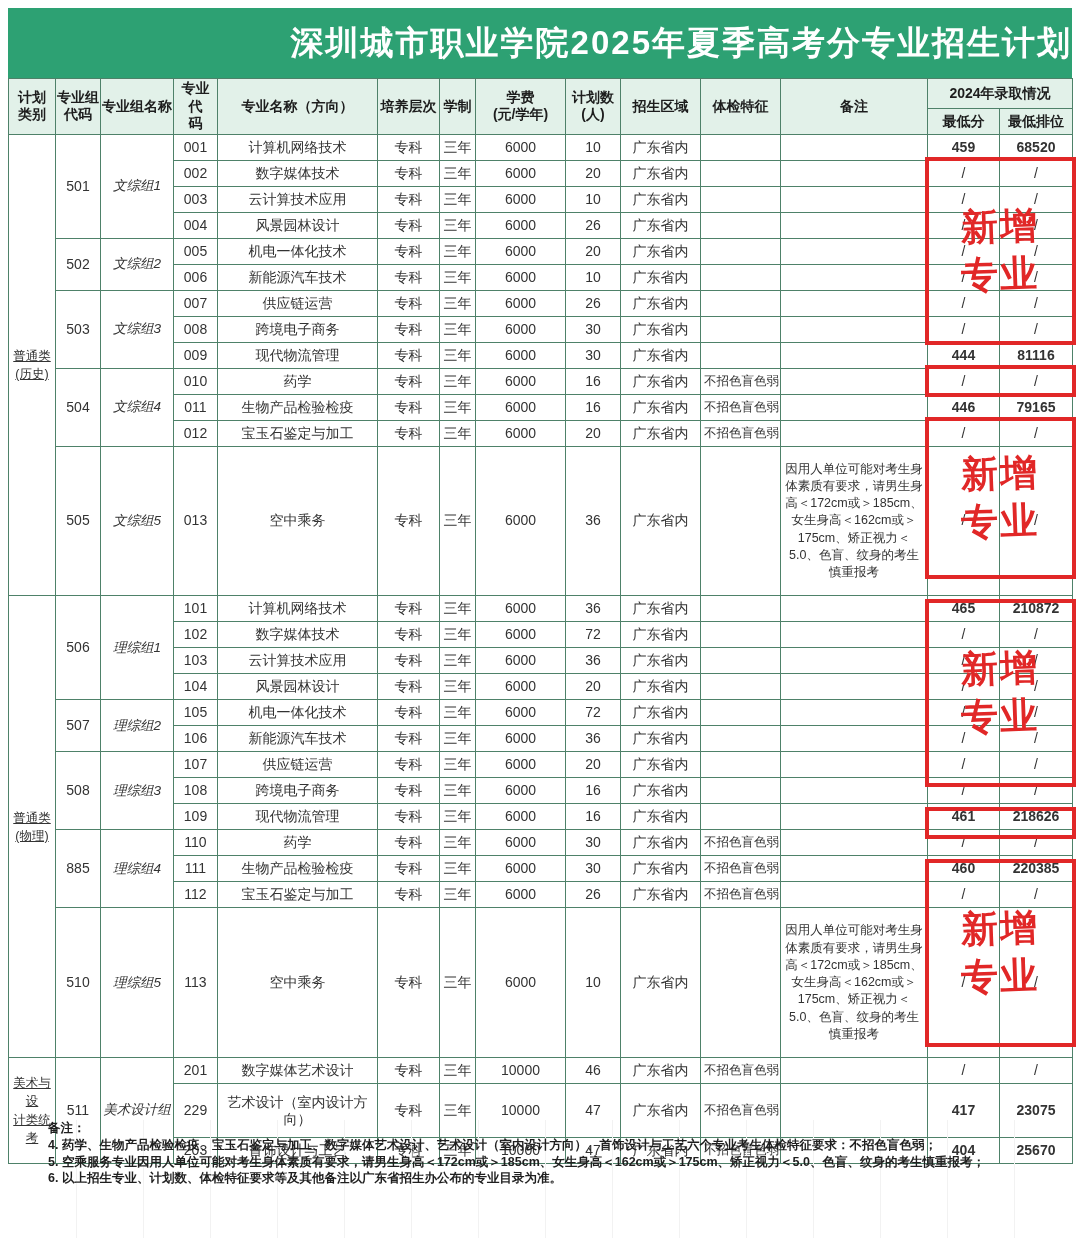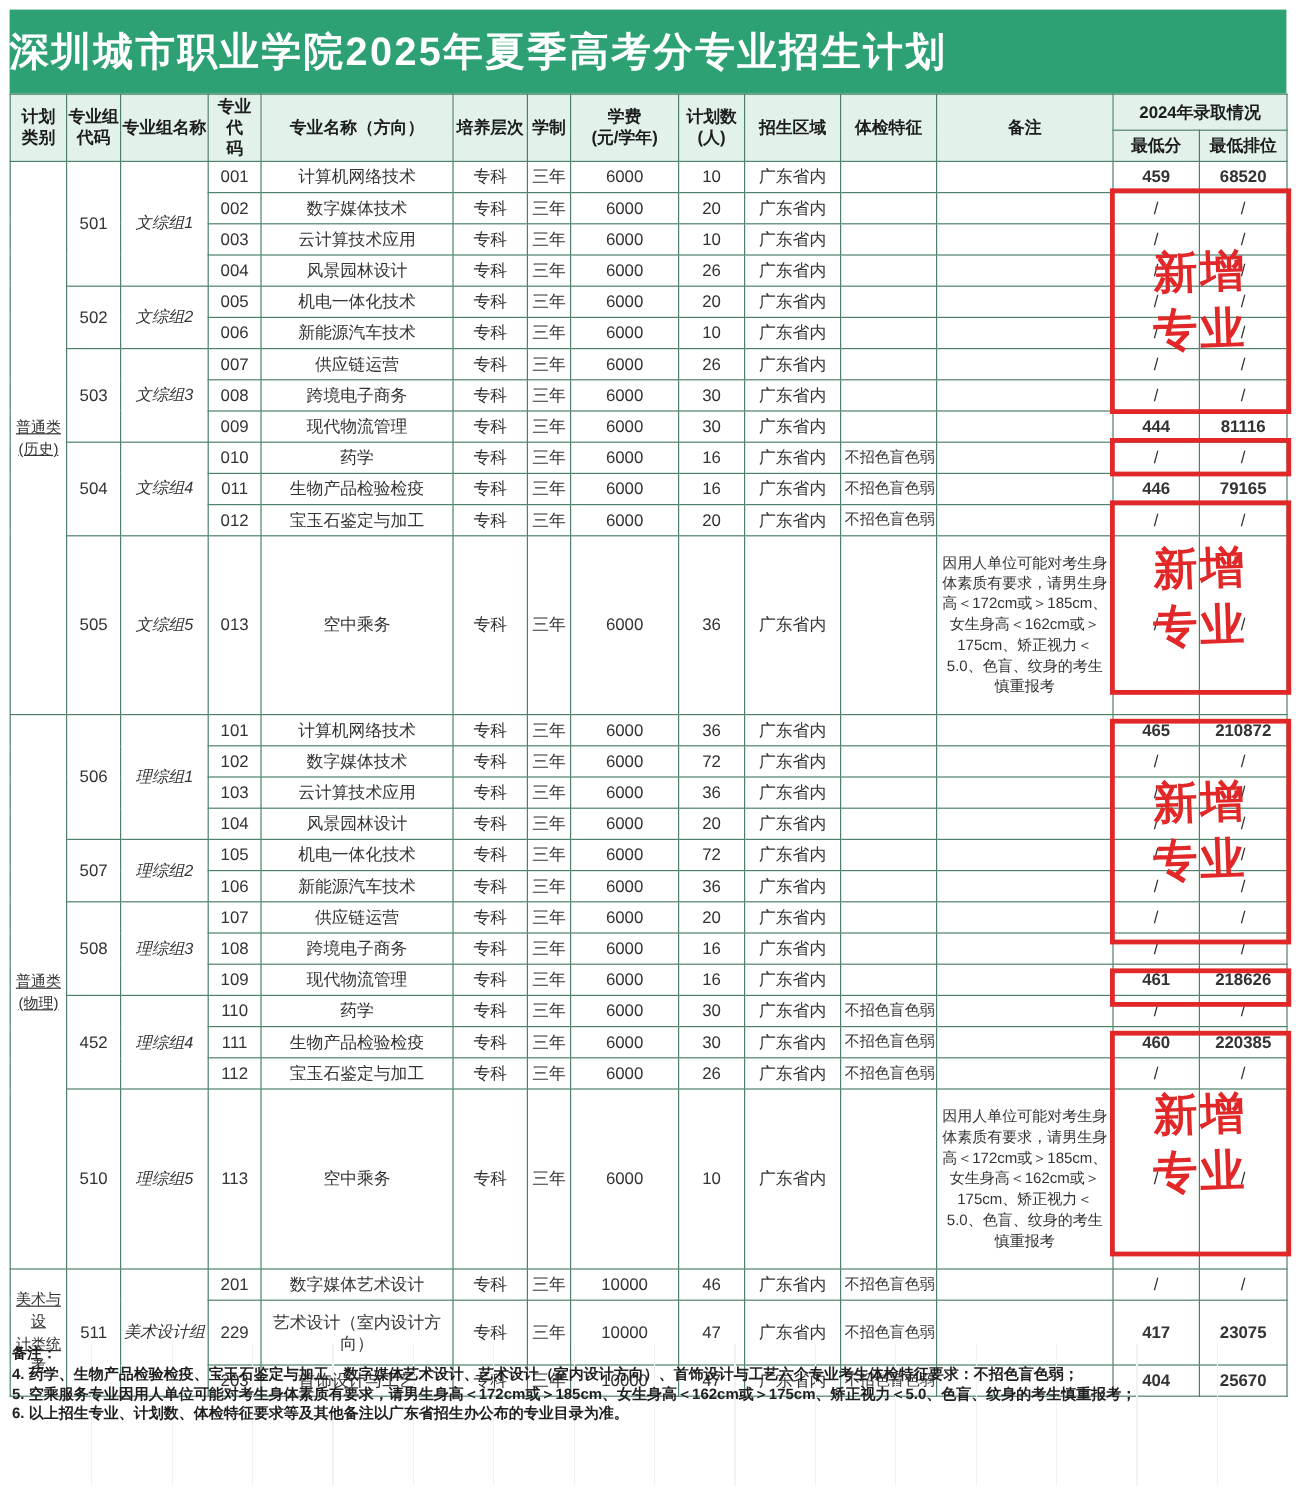--- a/index.html
+++ b/index.html
@@ -2,21 +2,21 @@
 <html><head>
 <meta charset="utf-8">
 <style>
   * { margin:0; padding:0; box-sizing:border-box; }
   html,body { background:#ffffff; font-family:"Liberation Sans","DejaVu Sans",sans-serif; }
   .page { position:relative; width:1080px; height:1240px; background:#ffffff; overflow:hidden; }
 
   .title-bar {
     position:absolute; left:8px; top:8px; width:1064px; height:70px;
     background:#2da173; color:#ffffff; font-size:33px; font-weight:700;
-    text-align:left; line-height:70px; letter-spacing:2px;
+    text-align:right; line-height:70px; letter-spacing:2px;padding-left:45px;
   }
 
   table.enroll {
     position:absolute; left:8px; top:78px; width:1064px;
     border-collapse:collapse; table-layout:fixed;
   }
   table.enroll th, table.enroll td {
     border:1px solid #4e8169; text-align:center; vertical-align:middle;
     color:#333333; overflow:hidden;
   }
@@ -37,21 +37,21 @@
   td.left-cell  { text-align:left; padding-left:3px; font-size:12.5px;margin-left:11px; }
   td.remark-cell{ text-align:left; font-size:12.5px; line-height:1.38; padding:14px 3px; color:#2a2a2a; }
   td.score-num  { font-weight:600; color:#2a2a2a; }
   td.score-slash{ color:#444; }
 
   .notes {
     position:absolute; left:10px; top:1120px; width:1062px; height:118px;
     background:
       repeating-linear-gradient(90deg, transparent 0px, transparent 66px, #f2f2f2 66px, #f2f2f2 67px);
   }
-  .note-line { font-size:12.5px; font-weight:700; color:#1f1f1f; line-height:16.8px; white-space:nowrap; }
+  .note-line { font-size:12.5px; font-weight:700; color:#1f1f1f; line-height:16.8px; white-space:nowrap;margin-left:38px; }
 
   .red-box {
     position:absolute; border:4px solid #e12727; pointer-events:none;
     display:flex; flex-direction:column; align-items:center; justify-content:center;
     z-index:5;
   }
   .red-box .nm-label {
     color:#e12727; font-weight:700; font-size:37px; line-height:1.3;
     text-align:center; transform:rotate(-2deg); letter-spacing:2px;
   }
@@ -407,21 +407,21 @@
           <td>三年</td>
           <td>6000</td>
           <td>16</td>
           <td>广东省内</td>
           <td></td>
           <td></td>
           <td class="score-num">461</td>
           <td class="score-num">218626</td>
         </tr>
         <tr>
-          <td class="group-code" rowspan="3">452</td>
+          <td class="group-code" rowspan="3">885</td>
           <td class="group-name" rowspan="3">理综组4</td>
           <td>110</td>
           <td class="major-name">药学</td>
           <td>专科</td>
           <td>三年</td>
           <td>6000</td>
           <td>30</td>
           <td>广东省内</td>
           <td class="left-cell">不招色盲色弱</td>
           <td></td>

